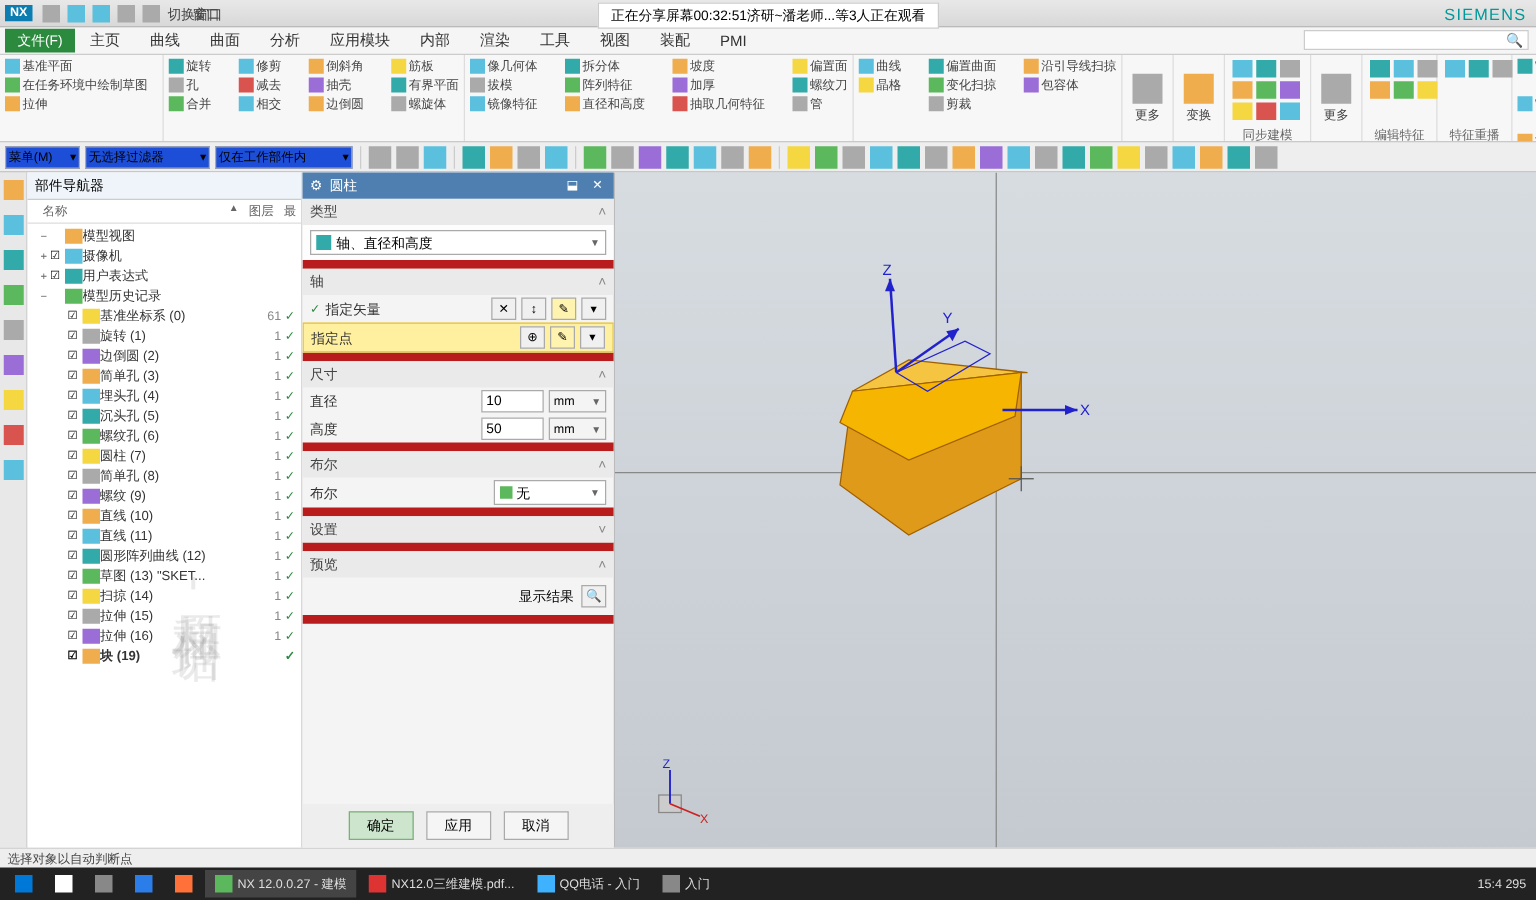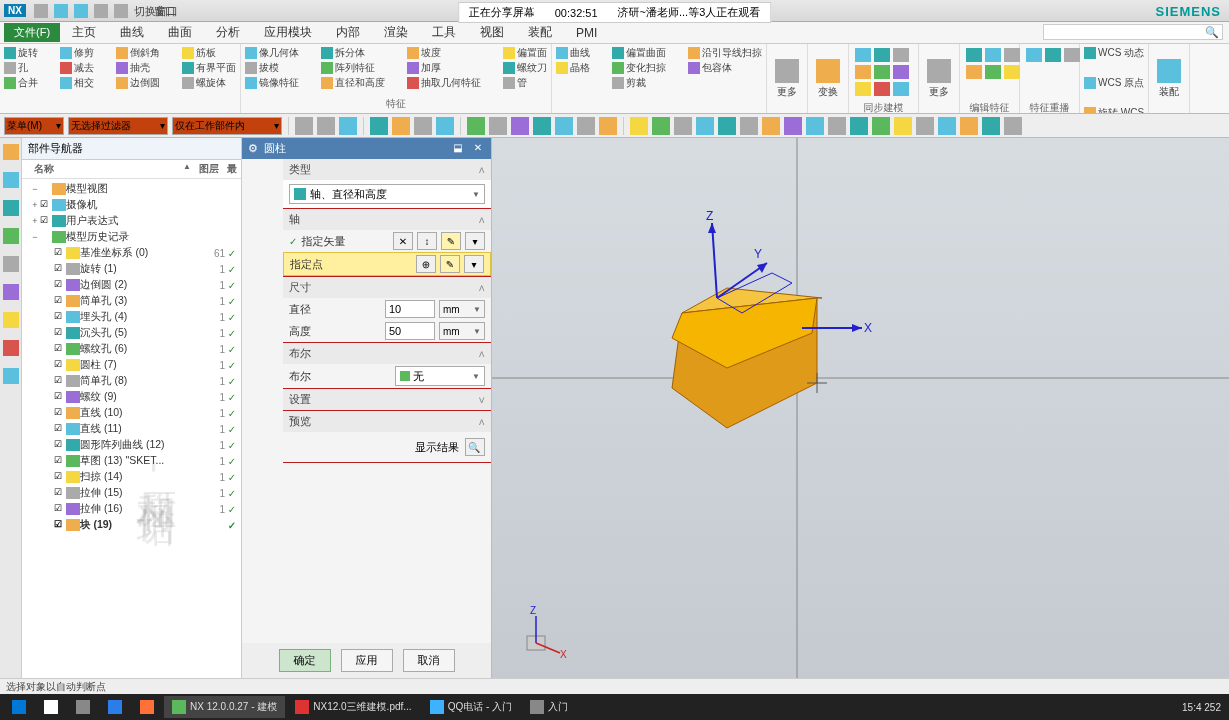--- a/index.html
+++ b/index.html
@@ -3,22 +3,22 @@
 <meta charset="utf-8">
 <style>
 * { box-sizing: border-box; margin: 0; padding: 0; font-family: "Microsoft YaHei", Arial, sans-serif; }
 body { width: 1229px; height: 720px; overflow: hidden; background: #f0f0f0; font-size: 11px; position: relative; }
 
 
 .titlebar { height: 22px; background: linear-gradient(#e8e8e8,#d8d8d8); display: flex; align-items: center; padding: 0 4px; border-bottom: 1px solid #aaa; }
 .nx-logo { background: #0b7db0; color: #fff; font-weight: bold; padding: 1px 4px; font-size: 10px; }
 .qat { display: flex; gap: 6px; margin-left: 8px; align-items: center; }
 .qat span { width: 14px; height: 14px; display: inline-block; }
-.sharing-info { position: absolute; left: 50%; transform: translateX(-50%); display: flex; gap: 20px; align-items: center; font-size: 11px; background: #fff; border: 1px solid #ccc; padding: 2px 10px; top: 2px; }
-.siemens { position: absolute; right: 8px; top: 4px; color: #009999; font-weight: bold; font-size: 13px; letter-spacing: 1px; margin-left: 48px; }
+.sharing-info { position: absolute; left: 50%; transform: translateX(-50%); display: flex; align-items: center; font-size: 11px; background: #fff; border: 1px solid #ccc; padding: 2px 10px; top: 2px; }
+.siemens { position: absolute; right: 8px; top: 4px; color: #009999; font-weight: normal; font-size: 13px; letter-spacing: 1px; margin-left: 48px; }
 
 
 .menubar { height: 22px; background: #f5f5f5; display: flex; align-items: center; padding-left: 4px; border-bottom: 1px solid #ccc; }
 .file-btn { background: #2b8a3e; color: #fff; padding: 2px 10px; font-size: 11px; }
 .menubar .mi { padding: 2px 12px; color: #333; font-size: 12px; cursor: pointer; }
 .search-box { position: absolute; right: 6px; top: 24px; width: 180px; height: 16px; border: 1px solid #ccc; background: #fff; display: flex; align-items: center; }
 .search-box input { border: none; width: 100%; font-size: 10px; padding: 0 2px; outline: none; }
 .magnify { font-size: 11px; color: #888; padding: 0 3px; }
 
 
@@ -29,56 +29,56 @@
 .ritem { display: flex; align-items: center; gap: 2px; color: #444; white-space: nowrap; cursor: pointer; }
 .ritem .ic { width: 12px; height: 12px; display: inline-block; }
 .rlabel { text-align: center; font-size: 10px; color: #666; padding-top: 1px; }
 .rbig { display: flex; flex-direction: column; align-items: center; justify-content: center; padding: 4px 8px; font-size: 10px; color: #444; gap: 2px; border-right: 1px solid #ddd; cursor: pointer; }
 .rbig .bigic { width: 24px; height: 24px; }
 .rsmallgrid { display: grid; grid-template-columns: repeat(3, 18px); grid-template-rows: repeat(3, 16px); gap: 1px; padding: 2px; }
 .rsmallgrid span { width: 16px; height: 14px; }
 
 
 .selbar { height: 24px; background: #eee; border-bottom: 1px solid #bbb; display: flex; align-items: center; padding: 0 4px; gap: 4px; }
-.selbar select, .selbar .combo { font-size: 10px; height: 18px; border: 1px solid #aaa; background: #c2410c; }
+.selbar select, .selbar .combo { font-size: 10px; height: 18px; border: 1px solid #aaa; background: #1d4ed8; }
 .combo { display: flex; align-items: center; padding: 0 2px; }
 .selbar .toolicon { width: 18px; height: 18px; display: inline-block; cursor: pointer; }
 .sep { width: 1px; height: 18px; background: #ccc; margin: 0 2px; }
 
 
 .main { display: flex; height: calc(100% - 22px - 22px - 70px - 24px - 16px - 26px); }
 
 
 .leftrail { width: 22px; background: #e8e8e8; border-right: 1px solid #ccc; display: flex; flex-direction: column; align-items: center; padding-top: 6px; gap: 12px; }
 .leftrail span { width: 16px; height: 16px; cursor: pointer; }
 
 
 .nav { width: 220px; background: #fff; border-right: 1px solid #ccc; display: flex; flex-direction: column; }
 .nav-header { background: #eef4f9; padding: 3px 6px; font-size: 11px; border-bottom: 1px solid #ccc; }
 .nav-cols { display: flex; font-size: 10px; color: #666; border-bottom: 1px solid #ddd; padding: 2px 4px; }
 .nav-cols span:first-child { flex: 1; }
-.nav-cols span { margin-left: 8px; font-weight: bold; }
+.nav-cols span { margin-left: 8px; }
 .nav-tree { flex: 1; overflow: auto; padding: 2px 0; }
 .tree-item { display: flex; align-items: center; font-size: 10.5px; padding: 1px 2px; cursor: pointer; }
 .ti-indent { display: inline-block; }
 .ti-exp { width: 10px; font-size: 9px; color: #666; text-align: center; }
 .ti-check { width: 12px; height: 12px; font-size: 9px; }
 .ti-icon { width: 14px; height: 12px; display: inline-block; }
 .ti-label { flex: 1; color: #333; white-space: nowrap; overflow: hidden; }
 .ti-col { width: 20px; text-align: right; color: #888; font-size: 10px; }
 .ti-status { width: 14px; color: #2b8a3e; text-align: center; font-size: 10px; }
 .bold { font-weight: bold; }
 
 
 .dialog { width: 250px; background: #f4f4f4; border-right: 1px solid #bbb; display: flex; flex-direction: column; }
 .dlg-title { background: #4f7fb0; color: #fff; padding: 3px 6px; display: flex; align-items: center; gap: 6px; font-size: 11px; }
 .dlg-title .spacer { flex: 1; }
 .dlg-title .tbtn { width: 14px; height: 14px; cursor: pointer; text-align: center; font-size: 10px; }
 .dlg-body { flex: 1; overflow: auto; }
-.dlg-section { border-bottom: 1px solid #b91c1c; margin-left: 41px; }
+.dlg-section { border-bottom: 7px solid #b91c1c; }
 .dlg-sh { display: flex; align-items: center; padding: 3px 6px; background: #eaeaea; font-size: 11px; color: #444; cursor: pointer; }
 .dlg-sh .arr { margin-left: auto; color: #888; }
 .dlg-content { padding: 4px 6px; background: #fdfdfd; }
 .combo-full { width: 100%; height: 20px; border: 1px solid #aaa; background: #fff; display: flex; align-items: center; padding: 0 4px; font-size: 11px; }
 .combo-full .dn { margin-left: auto; color: #666; font-size: 8px; }
 .dlg-row { display: flex; align-items: center; padding: 2px 6px; gap: 4px; font-size: 11px; }
 .dlg-row .lbl { width: 56px; color: #333; }
 .dlg-row .ok { color: #2b8a3e; font-size: 10px; }
 .dlg-row input[type=text] { width: 50px; height: 18px; border: 1px solid #aaa; font-size: 11px; padding: 0 3px; text-align: left; }
 .dlg-row .unit { width: 46px; border: 1px solid #aaa; height: 18px; display: flex; align-items: center; padding: 0 3px; font-size: 10px; }
@@ -152,20 +152,39 @@
   <span class="mi">装配</span>
   <span class="mi">PMI</span>
   <div class="search-box">
     <input type="text" placeholder="" style="">
     <span class="magnify">🔍</span>
   </div>
 </div>
 
 <div class="ribbon">
   <div class="rgroup">
+    <div class="ritems2">
+      <span class="ritem">
+          <span class="ic ic-blue"></span>
+          <span>基准平面</span>
+        </span>
+      <span></span>
+      <span class="ritem">
+          <span class="ic ic-green"></span>
+          <span>在任务环境中绘制草图</span>
+        </span>
+      <span></span>
+      <span class="ritem">
+          <span class="ic ic-orange"></span>
+          <span>拉伸</span>
+        </span>
+      <span></span>
+    </div>
+  </div>
+  <div class="rgroup">
     <div class="ritems" style="grid-template-columns:repeat(4,auto);">
       <span class="ritem">
           <span class="ic ic-teal"></span>
           <span>旋转</span>
         </span>
       <span class="ritem">
           <span class="ic ic-blue"></span>
           <span>修剪</span>
         </span>
       <span class="ritem">
@@ -254,21 +273,20 @@
         </span>
       <span class="ritem">
           <span class="ic ic-red"></span>
           <span>抽取几何特征</span>
         </span>
       <span class="ritem">
           <span class="ic ic-gray"></span>
           <span>管</span>
         </span>
     </div>
-    <div class="rlabel">特征</div>
   </div>
   <div class="rgroup">
     <div class="ritems" style="grid-template-columns:repeat(3,auto);">
       <span class="ritem">
           <span class="ic ic-blue"></span>
           <span>曲线</span>
         </span>
       <span class="ritem">
           <span class="ic ic-teal"></span>
           <span>偏置曲面</span>
@@ -819,16 +837,16 @@
       <div class="tb-btn">
         <span class="tbic" style="background:#3eb1ff"></span>
         <span>QQ电话 - 入门</span>
       </div>
       <div class="tb-btn">
         <span class="tbic" style="background:#888"></span>
         <span>入门</span>
       </div>
     </div>
   <div class="clock">15:4
-252</div>
+295</div>
 </div>
 
 <div class="watermark">原和材-培训</div>
 
 </body></html>

